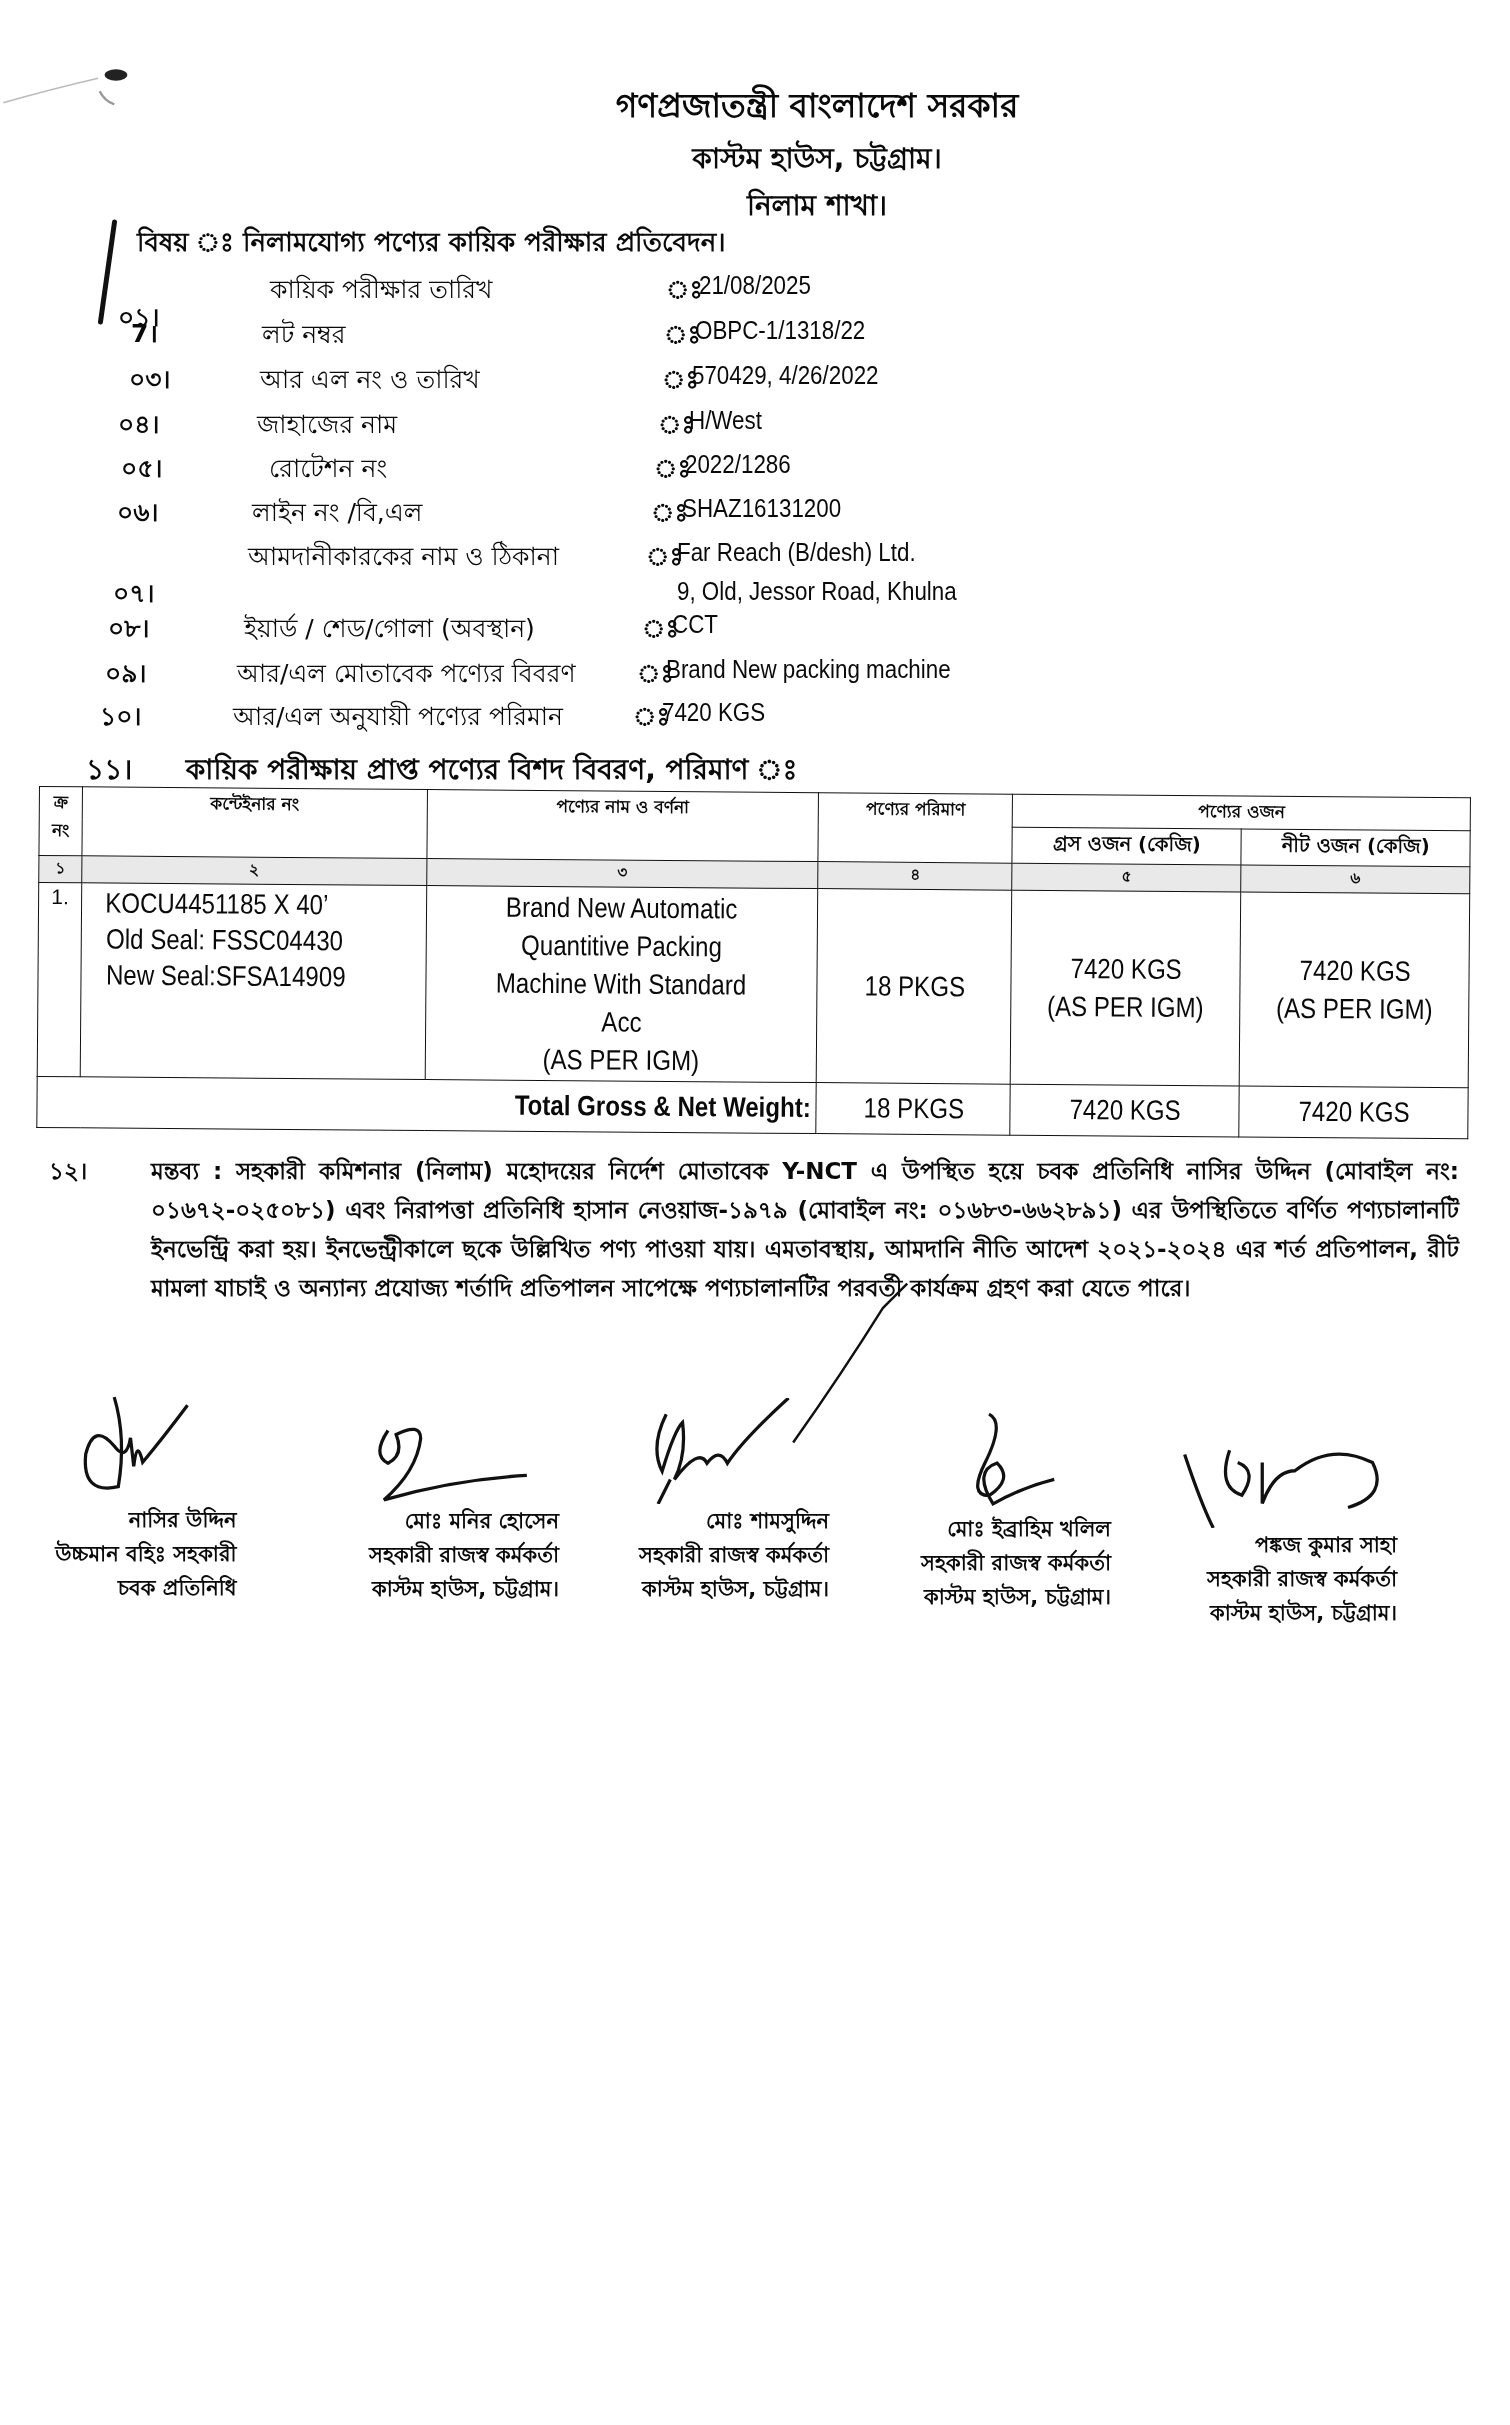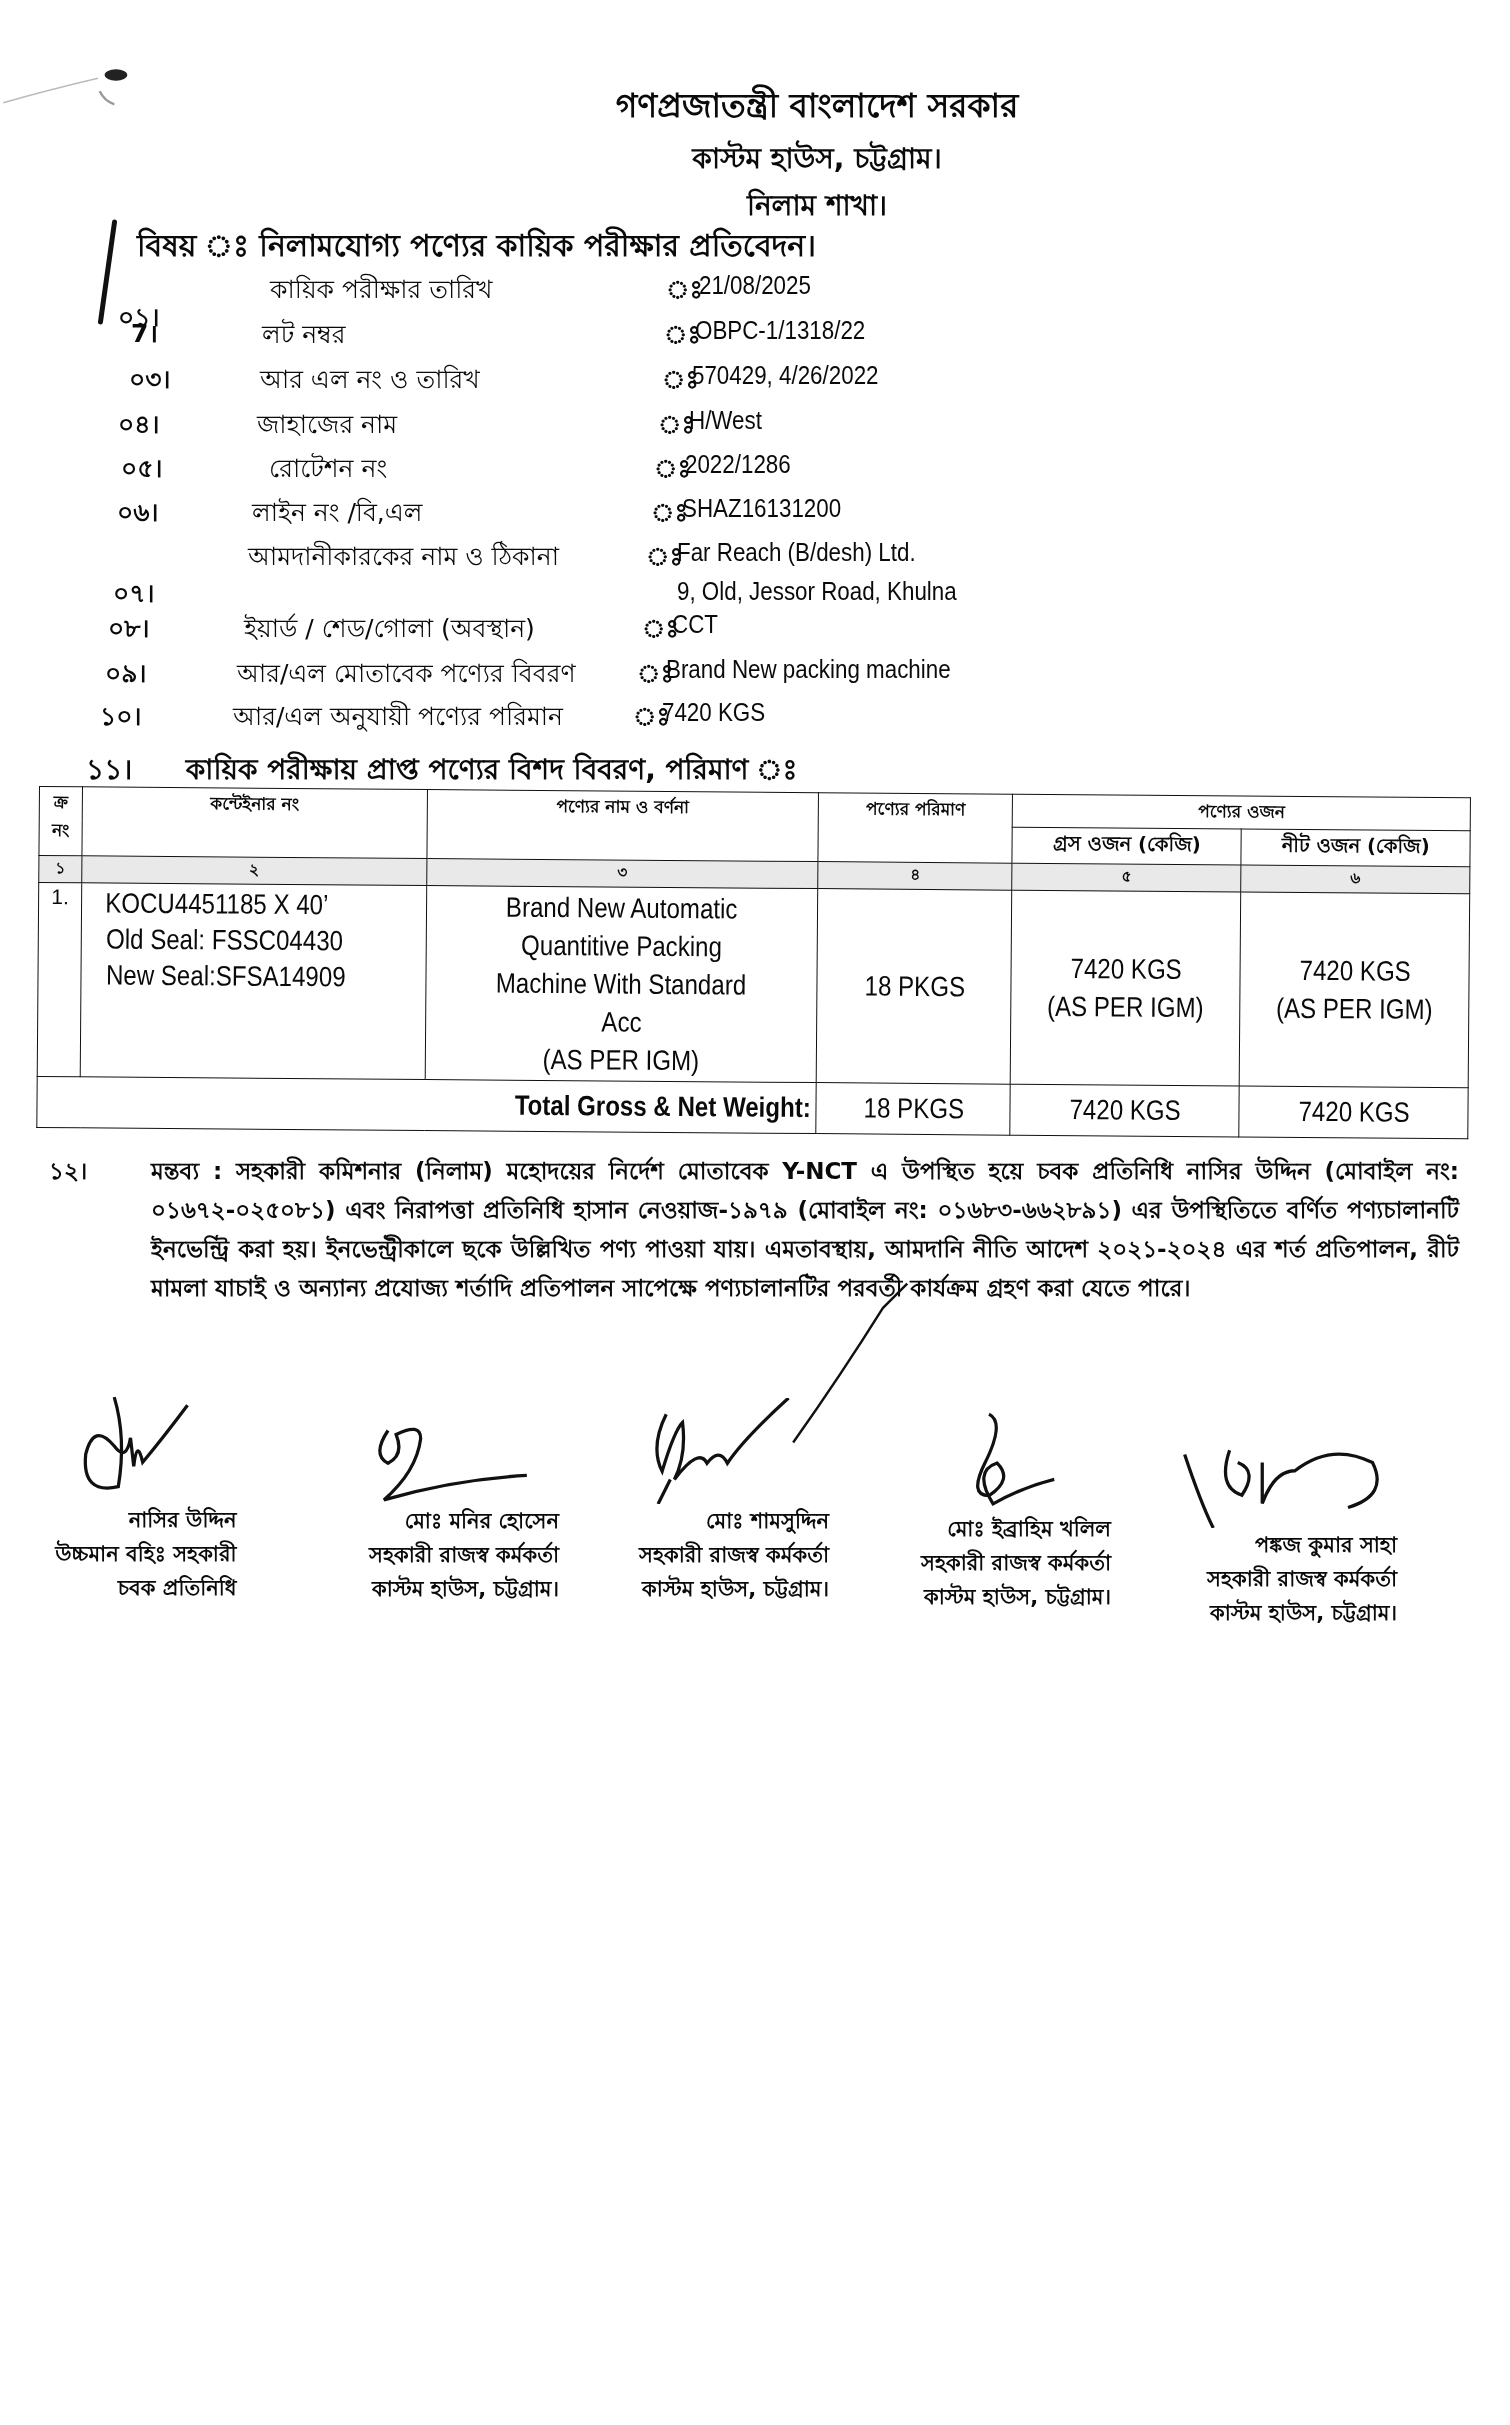--- a/index.html
+++ b/index.html
@@ -9,21 +9,21 @@
   }
   .scan-mark { position: absolute; left: 0; top: 57px; width: 147px; height: 49px; }
 
   .header { position: absolute; left: 0; width: 100%; text-align: center; }
   .h1 { top: 80px; left: 531px; width: 572px; font-size: 33px; font-weight: bold; }
   .h2 { top: 137px; left: 531px; width: 572px; font-size: 28px; font-weight: bold; }
   .h3 { top: 184px; left: 531px; width: 572px; font-size: 28px; font-weight: bold; }
 
   .subject-bar { position: absolute; left: 105px; top: 219px; width: 4.9px; height: 106px;
     background: #111; transform: rotate(8deg); border-radius: 2.5px; }
-  .subject { position: absolute; left: 137px; top: 222px; font-size: 30px; font-weight: bold; }
+  .subject { position: absolute; left: 137px; top: 222px; font-size: 26px; font-weight: bold; }
 
   .field { position: absolute; font-size: 25px; }
   .field .num { position: absolute; width: 98px; font-weight: bold; }
   .field .label { position: absolute; white-space: nowrap; }
   .field .sep { position: absolute; font-weight: bold; }
   .field .value { position: absolute; white-space: nowrap; font-family: "Liberation Sans", sans-serif;
     font-size: 26px; transform: scaleX(0.86); transform-origin: left center; }
 
   .item11 { position: absolute; left: 86px; top: 748px; font-size: 28px; font-weight: bold; }
   .item11 .num { display: inline-block; width: 90px; }

